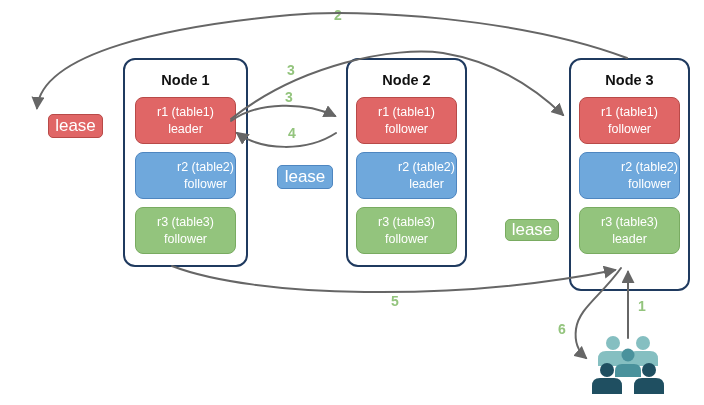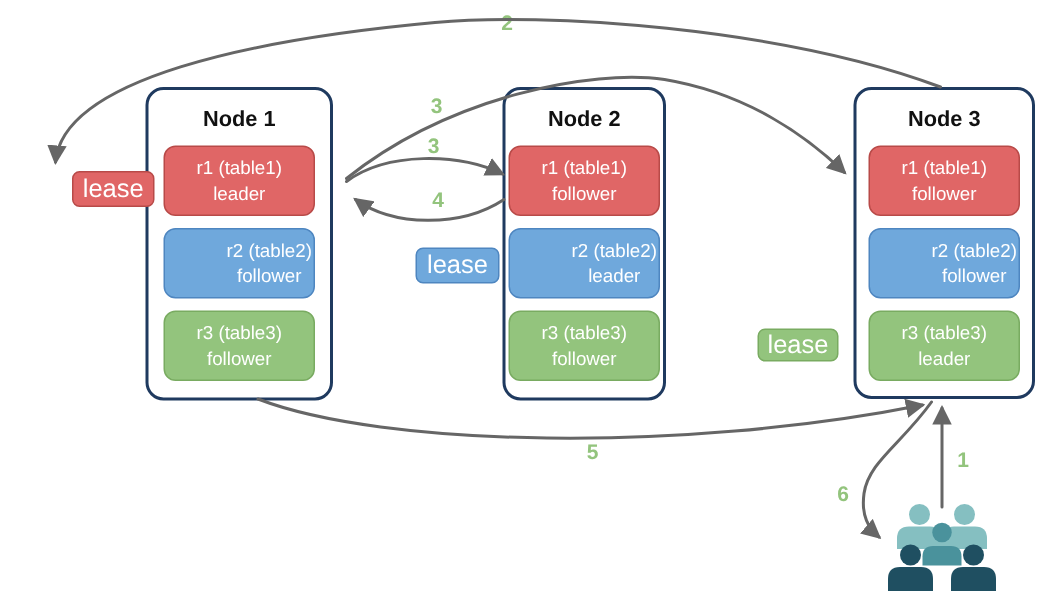--- a/index.html
+++ b/index.html
@@ -6,23 +6,23 @@
   #canvas{
     position:relative;width:704px;height:405px;background:#ffffff;overflow:hidden;
     font-family:"Liberation Sans", sans-serif;
   }
   
   .node{
     position:absolute;background:#ffffff;border:2px solid var(--node-border);
     border-radius:12px;box-sizing:border-box;display:flex;flex-direction:column;
     align-items:center;padding-top:8px;
   }
-  #node1{left:97px;top:58px;width:125px;height:209px;}
-  #node2{left:335px;top:58px;width:109px;height:209px;}
-  #node3{left:569px;top:58px;width:121px;height:208px;}
+  #node1{left:123px;top:58px;width:125px;height:209px;}
+  #node2{left:346px;top:58px;width:121px;height:209px;}
+  #node3{left:569px;top:58px;width:121px;height:233px;}
   .node-title{font-size:14.5px;font-weight:bold;color:#111;margin:4px 0 9px 0;}
   .replica{
     width:101px;height:47px;border-radius:8px;box-sizing:border-box;
     display:flex;flex-direction:column;align-items:center;justify-content:center;
     color:#fff;font-size:12.5px;line-height:1.3;margin-bottom:8px;text-align:right;
   }
   .replica.red{background:var(--red-fill);border:1.5px solid var(--red-border);}
   .replica.blue{background:var(--blue-fill);border:1.5px solid var(--blue-border);padding-left:40px;}
   .replica.green{background:var(--green-fill);border:1.5px solid var(--green-border);}
   

